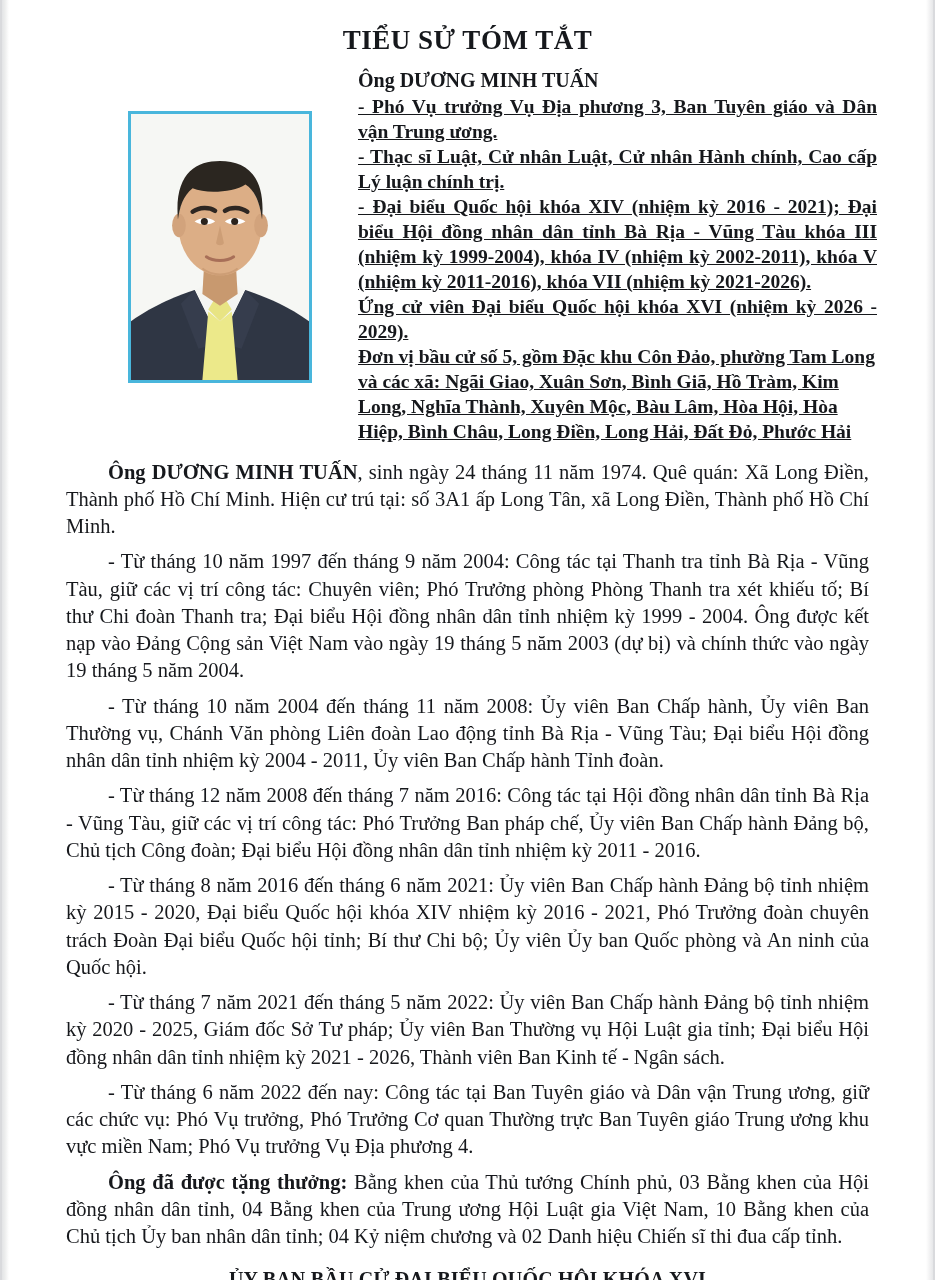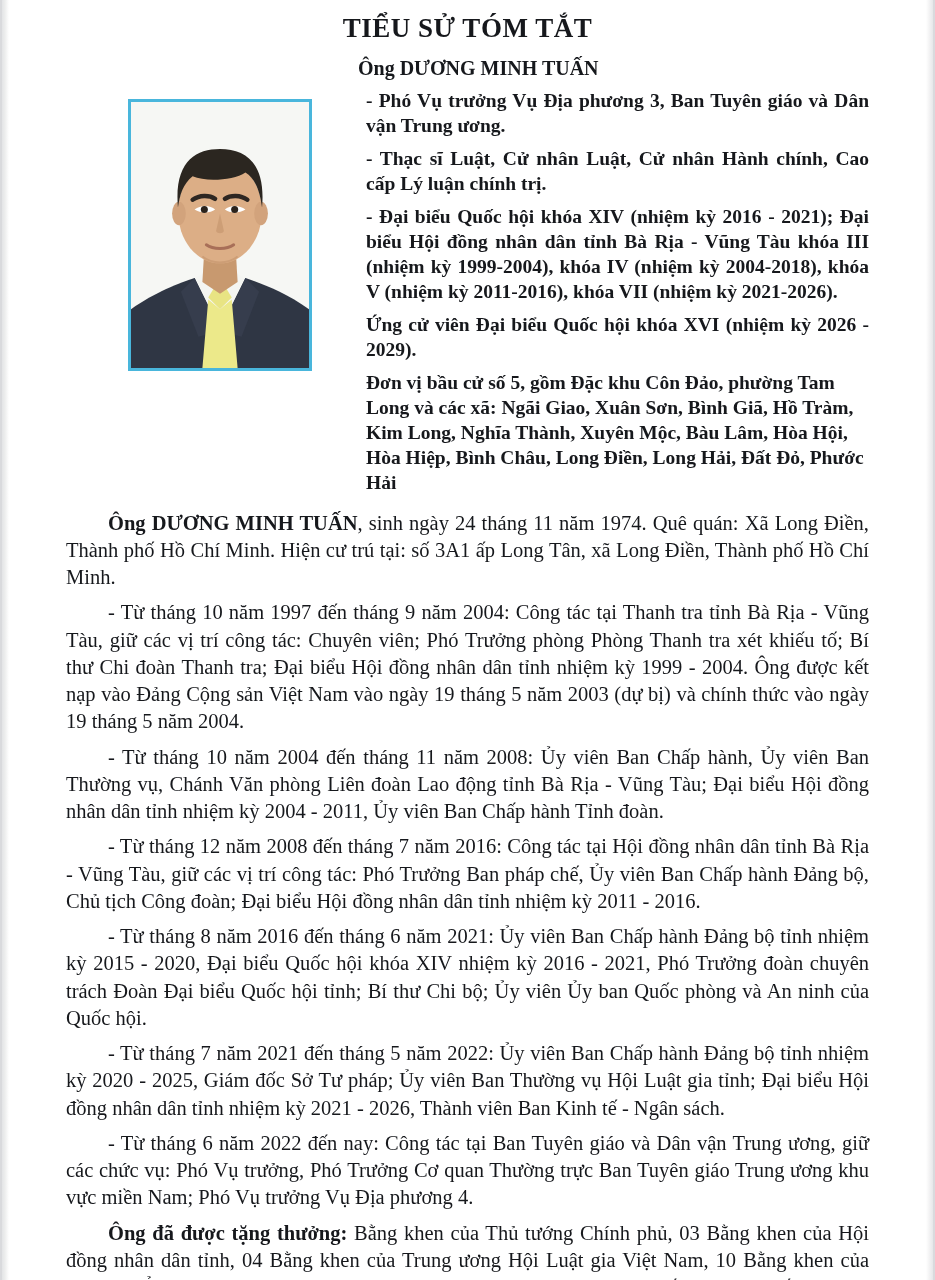--- a/index.html
+++ b/index.html
@@ -52,21 +52,21 @@
     bottom: 0;
   }
 
   
   .doc-title {
     text-align: center;
     font-weight: bold;
     font-size: 27px;
     letter-spacing: 0.5px;
     margin: 0;
-    padding-top: 14px;
+    padding-top: 26px;
     line-height: 1.1;
   }
 
   
   .header-region {
     position: relative;
     margin-top: 12px;
     min-height: 322px;
   }
 
@@ -90,22 +90,23 @@
     font-weight: bold;
     text-align: justify;
     text-justify: inter-word;
   }
   .intro-name {
     font-weight: bold;
     font-size: 20px;
     margin-bottom: 2px;
   }
   .intro-col p {
-    margin: 8px;
+    margin: 0;
     text-align: justify;
+    text-decoration: underline;
   }
   .intro-col p.last-flat { text-align: left; }
 
   
   .body-text {
     margin-top: 14px;
     font-size: 20.5px;
     line-height: 1.33;
     text-align: justify;
     text-justify: inter-word;
@@ -173,21 +174,21 @@
           <path d="M 78 146 C 85 151 99 151 106 146" stroke="#a86f58" stroke-width="3" fill="none" stroke-linecap="round"></path>
 
           <path d="M 74 158 C 84 166 100 166 110 158" stroke="#cd9e76" stroke-width="2" fill="none"></path>
         </svg>
       </div>
 
       <div class="intro-col">
         <div class="intro-name">Ông DƯƠNG MINH TUẤN</div>
         <p>- Phó Vụ trưởng Vụ Địa phương 3, Ban Tuyên giáo và Dân vận Trung ương.</p>
         <p>- Thạc sĩ Luật, Cử nhân Luật, Cử nhân Hành chính, Cao cấp Lý luận chính trị.</p>
-        <p>- Đại biểu Quốc hội khóa XIV (nhiệm kỳ 2016 - 2021); Đại biểu Hội đồng nhân dân tỉnh Bà Rịa - Vũng Tàu khóa III (nhiệm kỳ 1999-2004), khóa IV (nhiệm kỳ 2004-2018), khóa V (nhiệm kỳ 2011-2016), khóa VII (nhiệm kỳ 2021-2026).</p>
+        <p>- Đại biểu Quốc hội khóa XIV (nhiệm kỳ 2016 - 2021); Đại biểu Hội đồng nhân dân tỉnh Bà Rịa - Vũng Tàu khóa III (nhiệm kỳ 1999-2004), khóa IV (nhiệm kỳ 2002-2011), khóa V (nhiệm kỳ 2011-2016), khóa VII (nhiệm kỳ 2021-2026).</p>
         <p>Ứng cử viên Đại biểu Quốc hội khóa XVI (nhiệm kỳ 2026 - 2029).</p>
         <p class="last-flat">Đơn vị bầu cử số 5, gồm Đặc khu Côn Đảo, phường Tam Long và các xã: Ngãi Giao, Xuân Sơn, Bình Giã, Hồ Tràm, Kim Long, Nghĩa Thành, Xuyên Mộc, Bàu Lâm, Hòa Hội, Hòa Hiệp, Bình Châu, Long Điền, Long Hải, Đất Đỏ, Phước Hải</p>
       </div>
     </div>
 
     <div class="body-text">
       <p><b>Ông DƯƠNG MINH TUẤN</b><span>, sinh ngày 24 tháng 11 năm 1974. Quê quán: Xã Long Điền, Thành phố Hồ Chí Minh. Hiện cư trú tại: số 3A1 ấp Long Tân, xã Long Điền, Thành phố Hồ Chí Minh.</span></p>
       <p>- Từ tháng 10 năm 1997 đến tháng 9 năm 2004: Công tác tại Thanh tra tỉnh Bà Rịa - Vũng Tàu, giữ các vị trí công tác: Chuyên viên; Phó Trưởng phòng Phòng Thanh tra xét khiếu tố; Bí thư Chi đoàn Thanh tra; Đại biểu Hội đồng nhân dân tỉnh nhiệm kỳ 1999 - 2004. Ông được kết nạp vào Đảng Cộng sản Việt Nam vào ngày 19 tháng 5 năm 2003 (dự bị) và chính thức vào ngày 19 tháng 5 năm 2004.</p>
       <p>- Từ tháng 10 năm 2004 đến tháng 11 năm 2008: Ủy viên Ban Chấp hành, Ủy viên Ban Thường vụ, Chánh Văn phòng Liên đoàn Lao động tỉnh Bà Rịa - Vũng Tàu; Đại biểu Hội đồng nhân dân tỉnh nhiệm kỳ 2004 - 2011, Ủy viên Ban Chấp hành Tỉnh đoàn.</p>
       <p>- Từ tháng 12 năm 2008 đến tháng 7 năm 2016: Công tác tại Hội đồng nhân dân tỉnh Bà Rịa - Vũng Tàu, giữ các vị trí công tác: Phó Trưởng Ban pháp chế, Ủy viên Ban Chấp hành Đảng bộ, Chủ tịch Công đoàn; Đại biểu Hội đồng nhân dân tỉnh nhiệm kỳ 2011 - 2016.</p>

